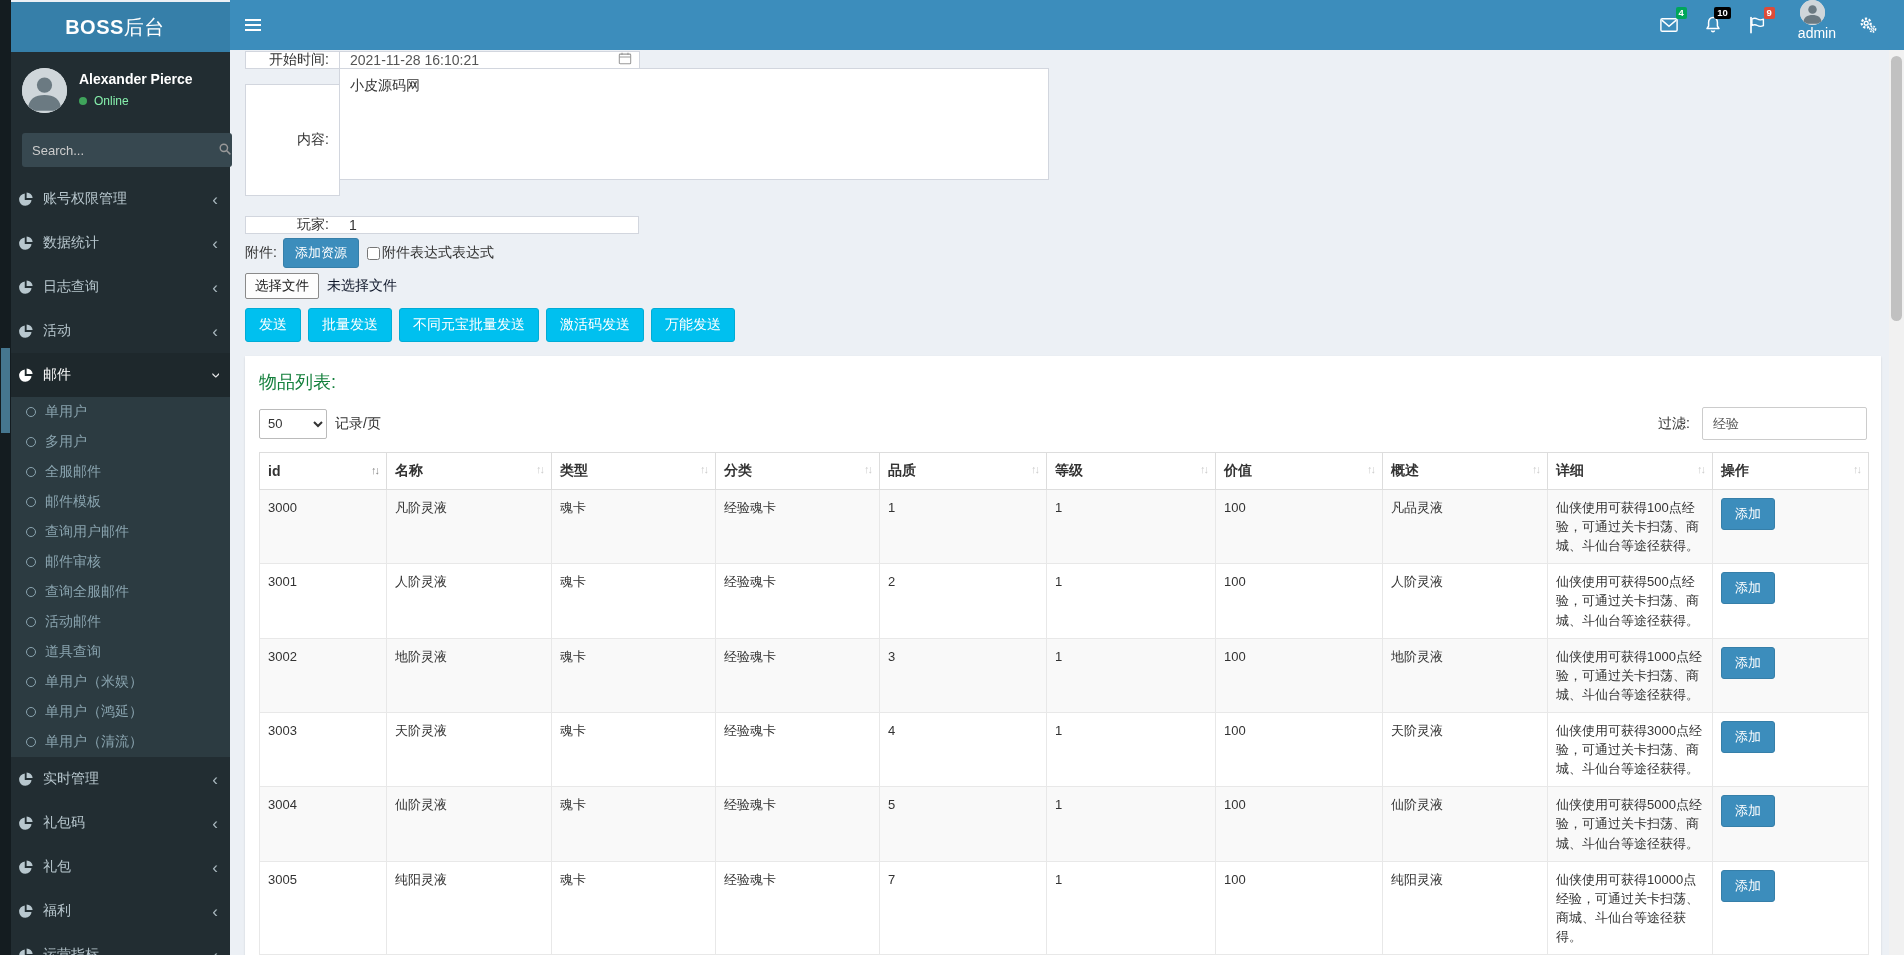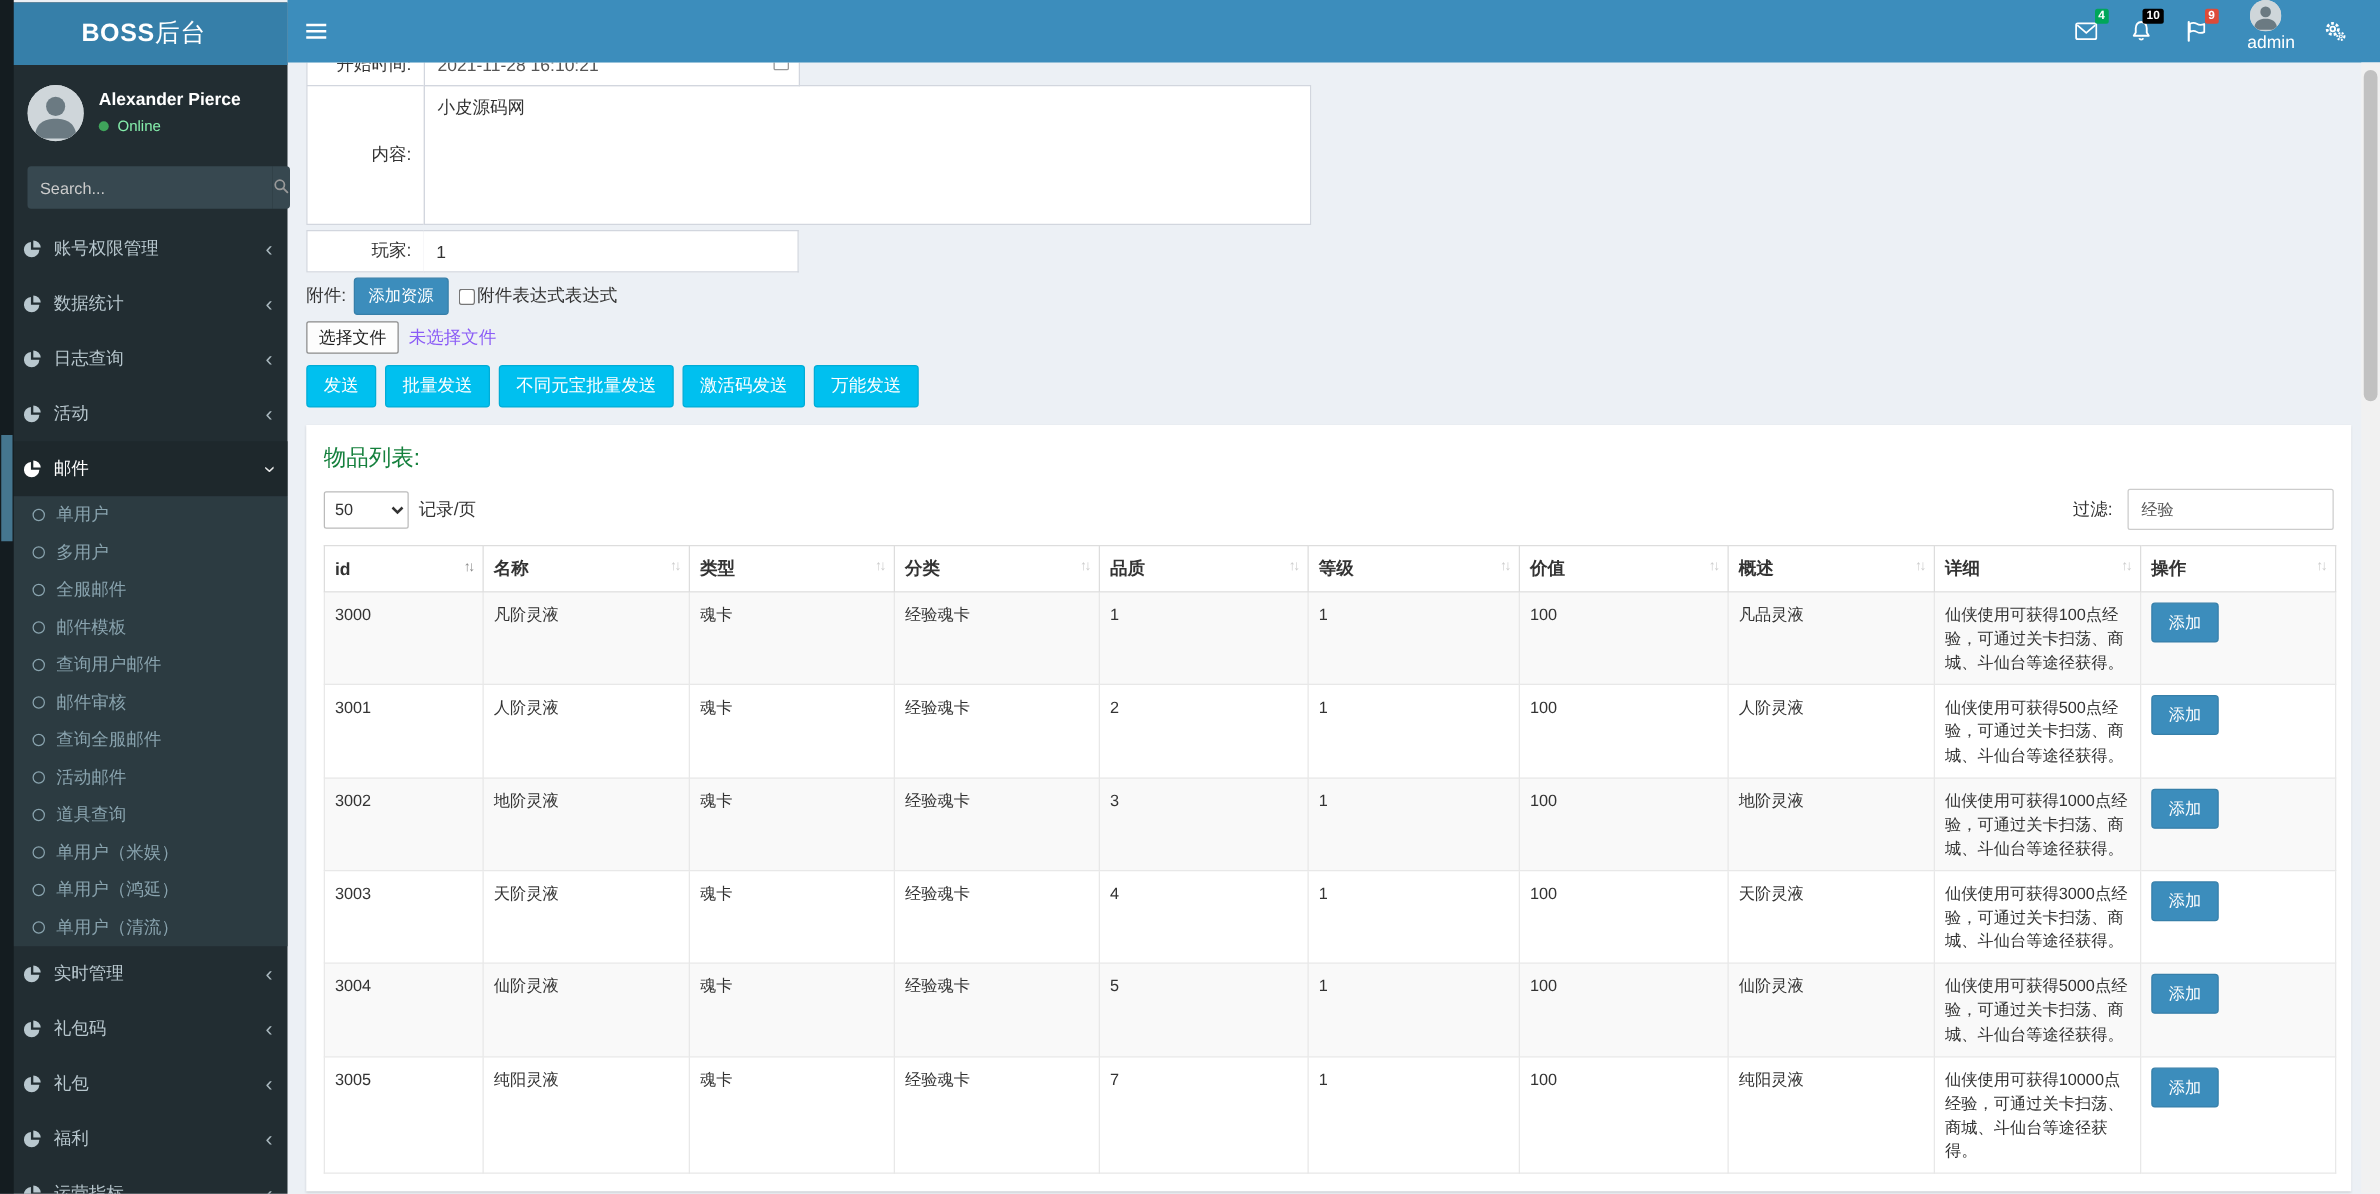--- a/index.html
+++ b/index.html
@@ -49,21 +49,21 @@
   .nav-item { position:relative; width:44px; height:50px; display:flex; align-items:center; justify-content:center; cursor:pointer; }
   .nav-item svg { width:18px; height:18px; }
   .badge { position:absolute; top:7px; right:4px; color:#fff; font-size:9.5px; font-weight:bold;
       padding:1px 3px; border-radius:2px; line-height:1.1; }
   .nav-user { display:flex; align-items:center; height:50px; padding:0 10px; cursor:pointer;flex-direction:column; }
   .nav-user .avatar-sm { width:25px; height:25px; border-radius:50%; background:#d8dde0; overflow:hidden; }
   .nav-user .uname { color:#fff; font-size:14px; margin-left:9px; }
 
   
   .content { position:absolute; left:230px; top:50px; right:15px; bottom:0; padding:0 8px 0 15px; overflow:hidden; }
-  .fcell { border:1px solid #d2d6de; background:#fff; }
+  .fcell { border:1px solid #d2d6de; background:#fff;margin-top:16px; }
   .flabel { width:95px; display:flex; align-items:center; justify-content:flex-end; padding-right:10px;
       font-size:14px; color:#333; }
   .frow { display:flex; }
   .row-dates { margin-top:-15px; }
   .fvalue { position:relative; display:flex; align-items:center; padding:0 28px 0 10px;
       font-size:14px; color:#555; border-left:none; }
   .date-group { display:flex; height:34px; }
   .cal-icon { position:absolute; right:7px; top:50%; transform:translateY(-50%); }
   .row-content { margin-top:-1px; }
   .row-content .fcell { height:112px; }
@@ -72,21 +72,21 @@
   .row-player .pvalue { width:300px; display:flex; align-items:center; padding:0 10px; font-size:14px; color:#333; border-left:none; }
 
   .row-attach { margin-top:4px; display:flex; align-items:center; font-size:14px; color:#333; }
   .btn-primary { background:#3c8dbc; border:1px solid #367fa9; color:#fff; border-radius:3px; cursor:pointer; font-family:inherit; }
   .btn-addres { font-size:13px; padding:5px 11px; margin-left:6px; }
   .row-attach input[type=checkbox] { margin-left:8px; width:13px; height:13px; }
   .chk-label { font-size:14px; color:#333; margin-left:2px; }
   .hint { margin-top:9px; font-size:13.5px; color:#999; }
   .file-row { margin-top:5px; display:flex; align-items:center; }
   .file-btn { background:#fdfdfd; border:1px solid #8a8a8a; border-radius:2px; padding:3px 9px; font-size:13.5px; color:#222; cursor:pointer; font-family:inherit; }
-  .file-status { margin-left:8px; font-size:14px; color:#8b5cf6; }
+  .file-status { margin-left:8px; font-size:14px; color:#0f172a; }
   .actions { margin-top:9px; display:flex; gap:7px; }
   .btn-aqua { background:#00c0ef; border:1px solid #00acd6; color:#fff; border-radius:3px;
       font-size:14px; padding:7px 13px; cursor:pointer; font-family:inherit; }
 
   
   .panel { margin-top:14px; background:#fff; box-shadow:0 1px 2px rgba(0,0,0,.12); padding:14px; }
   .panel-title { font-size:18px; color:#15803d; }
   .tbl-controls { margin-top:13px; display:flex; align-items:center; }
   .page-size { width:68px; height:30px; border:1px solid #bbb; border-radius:2px; font-size:13px; color:#333;
       padding:0 4px; background:#fff; font-family:inherit; }

